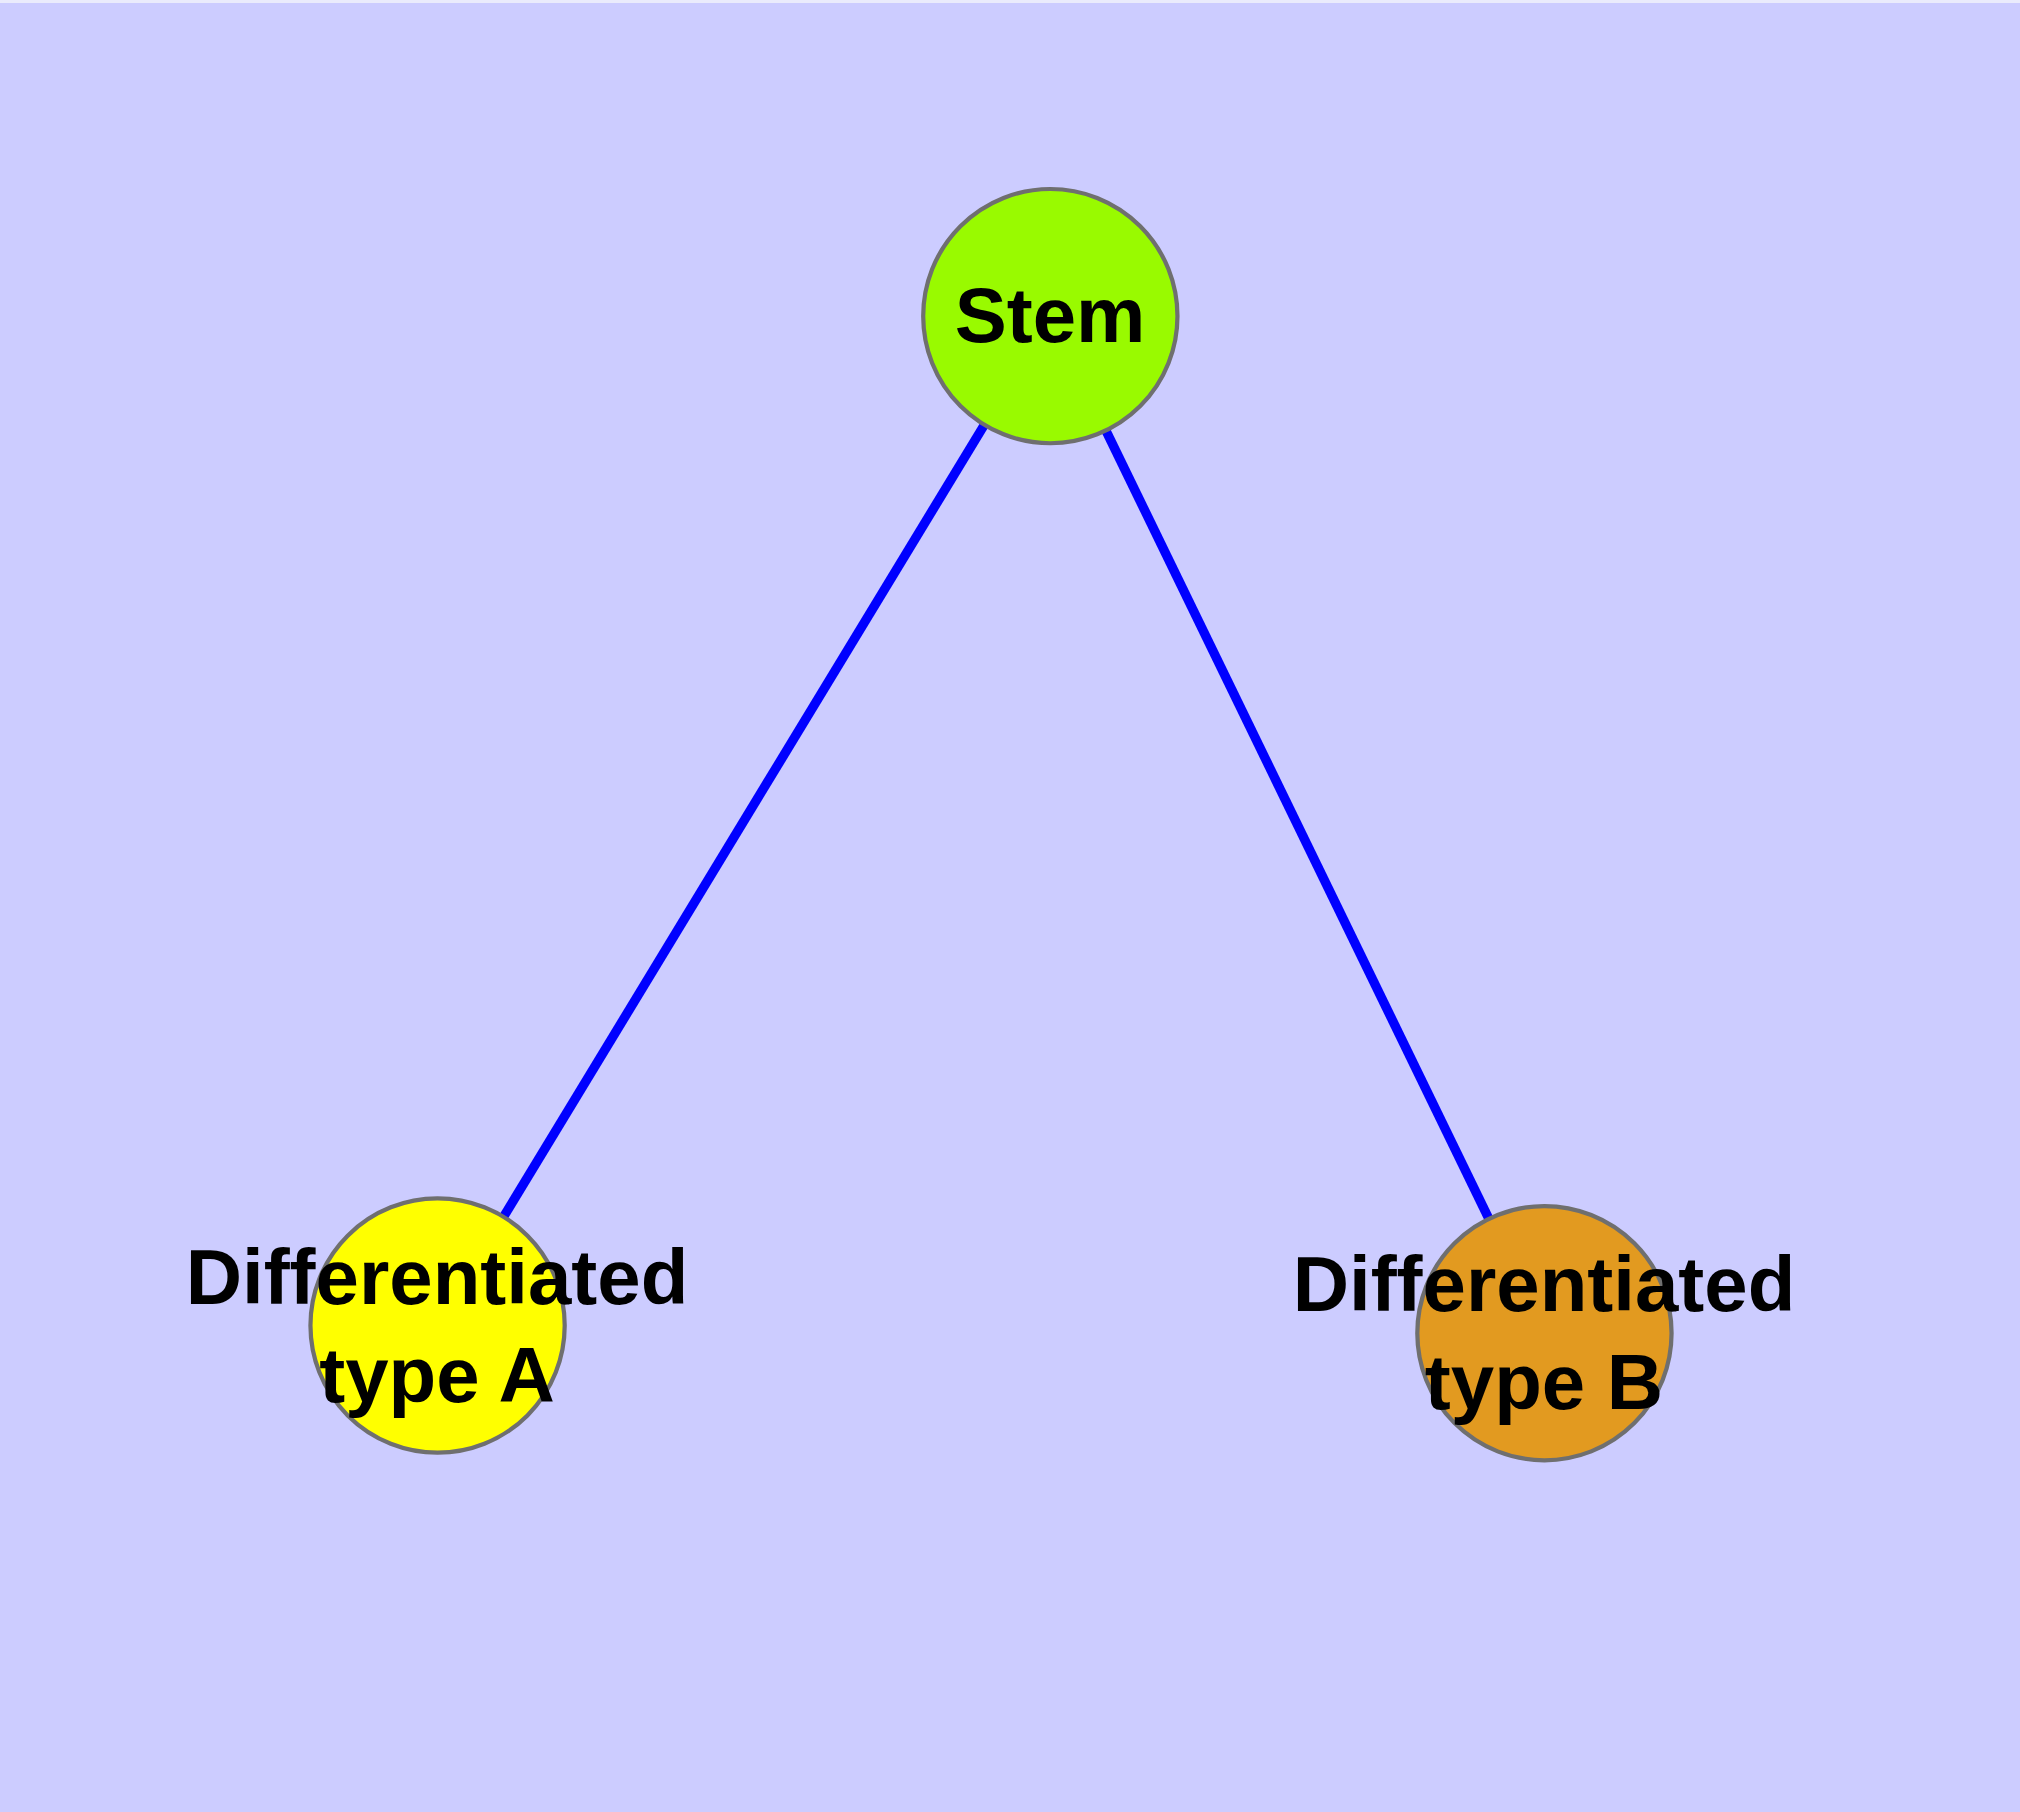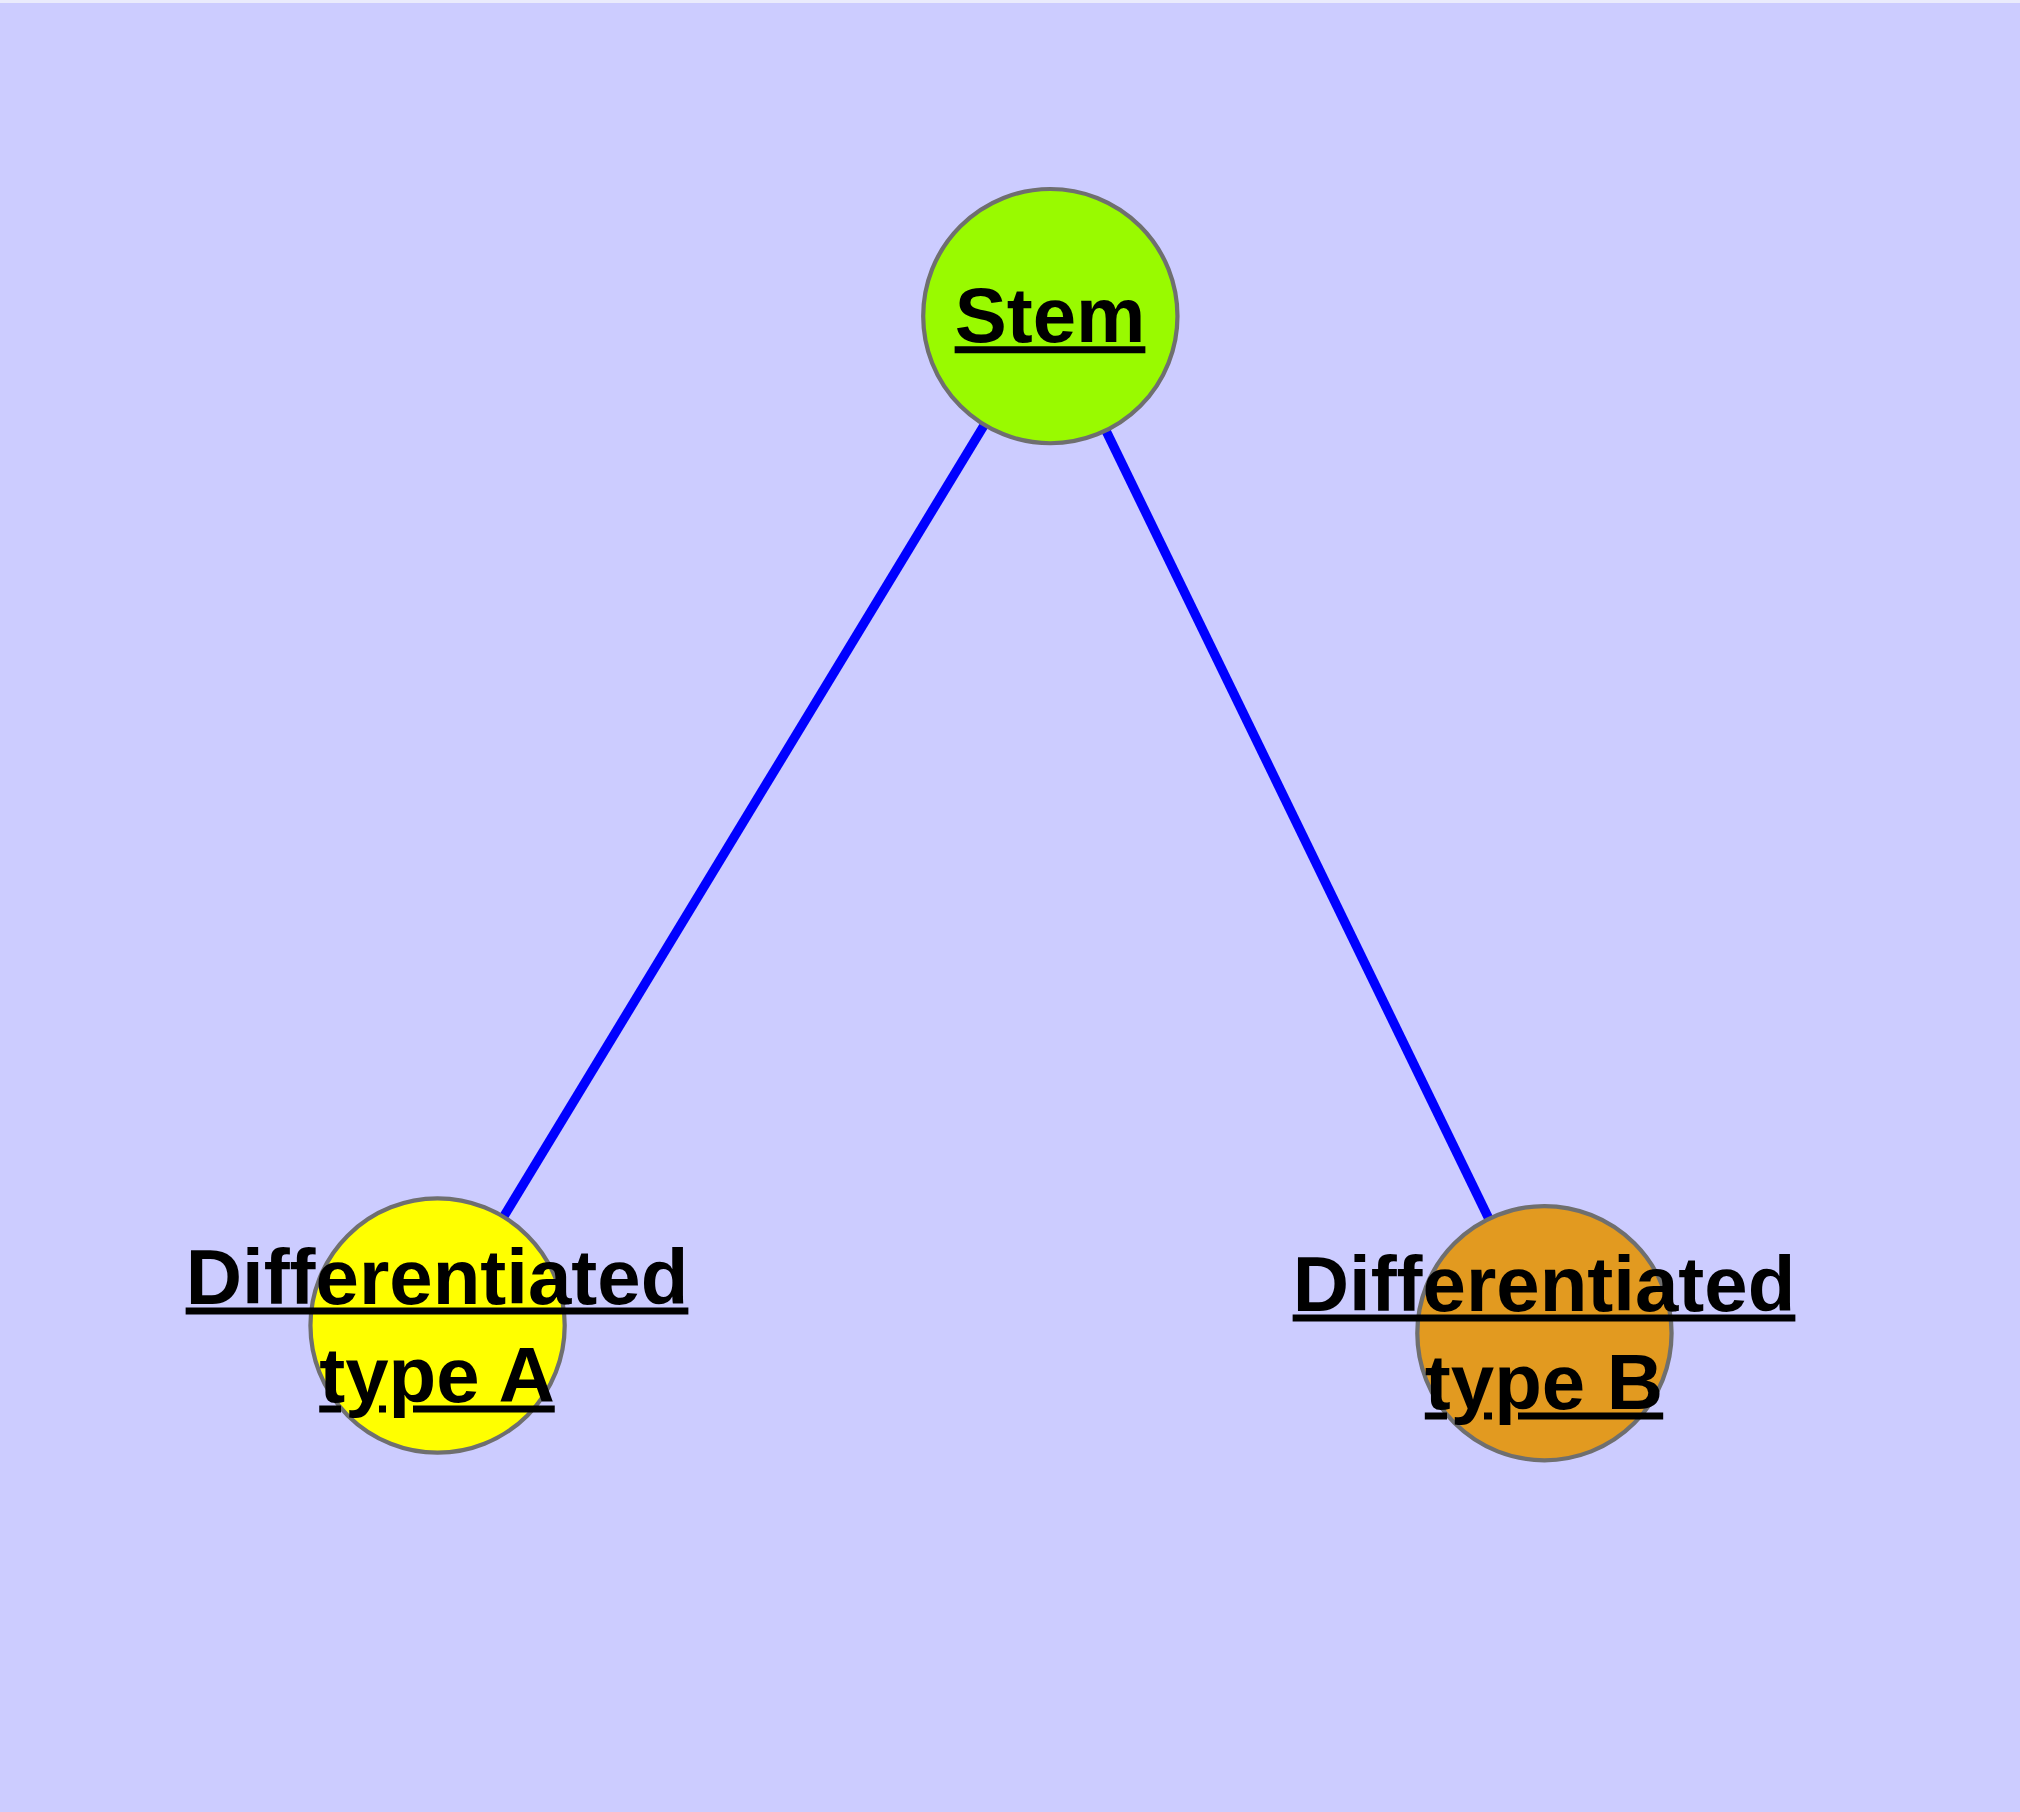--- a/index.html
+++ b/index.html
@@ -39,21 +39,20 @@
     position: absolute;
     transform: translate(-50%, -50%);
     text-align: center;
     font-weight: 700;
     font-size: 78px;
     line-height: 1.25;
     color: #000000;
     white-space: pre-line;
     letter-spacing: 0px;
     pointer-events: none;
-    text-decoration: underline;
   }
 </style>
 </head>
 <body>
 
 <div class="stage" style="background: rgb(204, 204, 255);">
 
   <div class="top-edge-highlight"></div>
 
   <svg class="graph-svg" viewBox="0 0 2384 2138" xmlns="http://www.w3.org/2000/svg">

